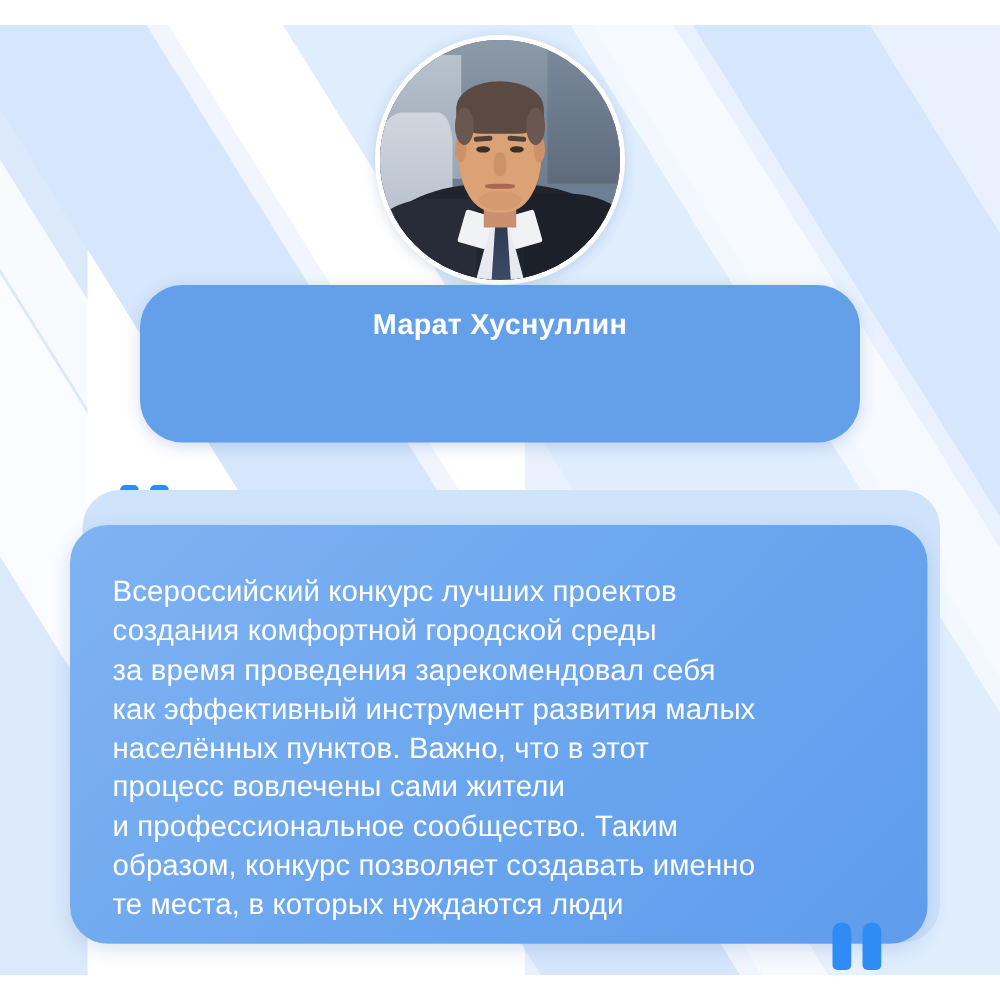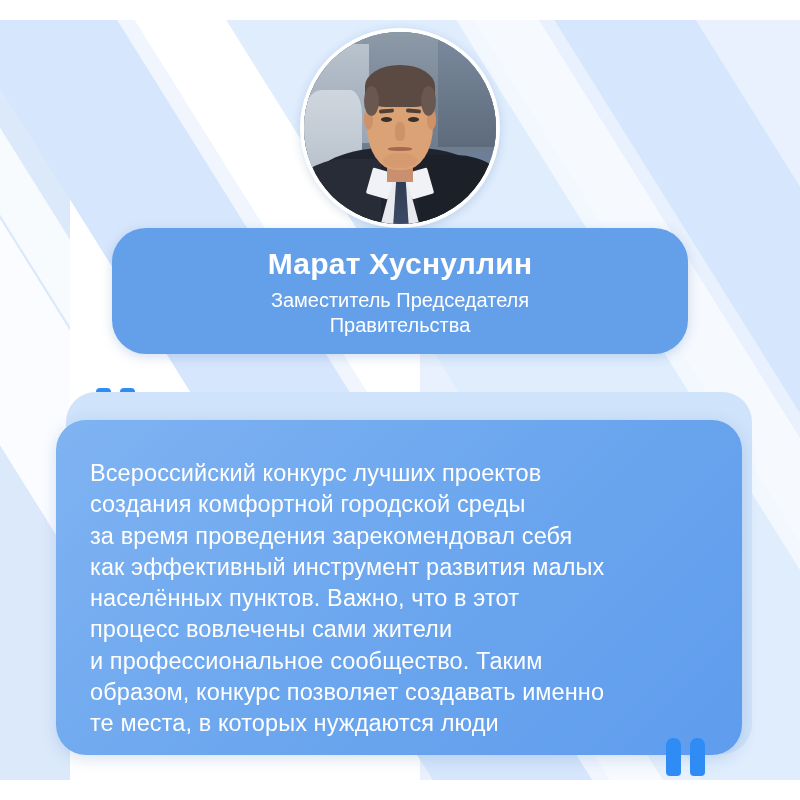--- a/index.html
+++ b/index.html
@@ -168,21 +168,21 @@
     width: 576px;
     height: 126px;
     background: #64a0ea;
     border-radius: 34px;
     color: #ffffff;
     text-align: center;
     padding-top: 18px;
     box-shadow: 0 3px 12px rgba(60,110,180,0.22);
   }
   #speaker-name {
-    font-size: 30px;
+    font-size: 23px;
     font-weight: bold;
     letter-spacing: .2px;
     line-height: 1.2;
   }
   #speaker-title {
     font-size: 20px;
     line-height: 1.25;
     margin-top: 6px;
     font-weight: 400;
   }
@@ -285,22 +285,20 @@
       <div class="ph-eye-l"></div>
       <div class="ph-eye-r"></div>
       <div class="ph-nose"></div>
       <div class="ph-mouth"></div>
       <div class="ph-chin"></div>
     </div>
   </div>
 
   <div id="name-plate">
     <div id="speaker-name">Марат Хуснуллин</div>
-    <div id="speaker-title" style="white-space:pre-line;">Заместитель Председателя
-Правительства</div>
   </div>
 
   <div class="qmark" id="qmark-open">
     <span></span>
     <span></span>
   </div>
 
   <div id="quote-shadow"></div>
   <div id="quote-card">
     <div id="quote-text">Всероссийский конкурс лучших проектов

